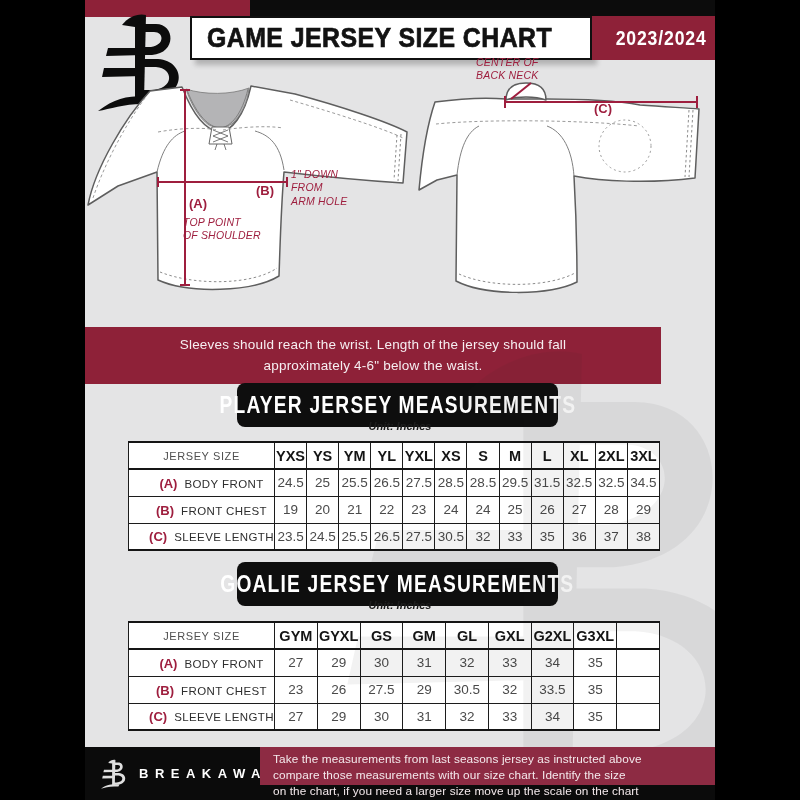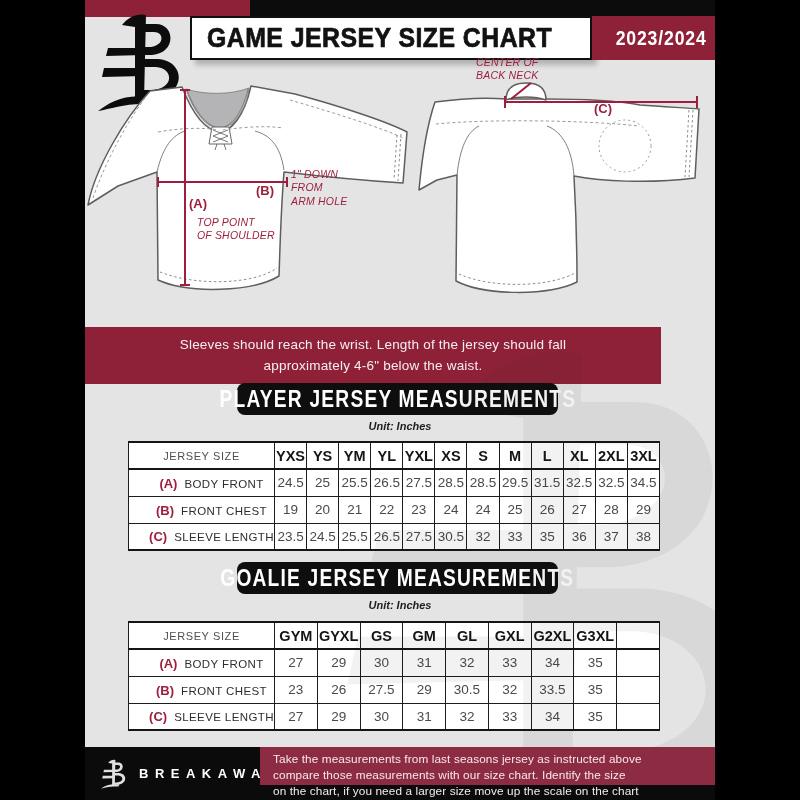--- a/index.html
+++ b/index.html
@@ -38,21 +38,21 @@
   .mline{stroke:var(--maroon-bright);stroke-width:2;}
   .note{color:var(--maroon-bright);font-style:italic;font-size:10.5px;line-height:1.28;white-space:pre-line;letter-spacing:.2px;}
   .mkey{color:var(--maroon-bright);font-weight:bold;font-size:13px;}
 
   
   .banner{left:0;top:327px;width:576px;height:57px;background:var(--maroon);
     display:flex;align-items:center;justify-content:center;}
   .banner div{color:#f6eef1;font-size:13.5px;line-height:1.55;text-align:center;white-space:pre-line;letter-spacing:.2px;}
 
   
-  .headbox{left:152px;width:321px;height:32px;background:#0e0e0e;border-radius:8px;
+  .headbox{left:152px;width:321px;height:44px;background:#0e0e0e;border-radius:8px;
     display:flex;align-items:center;justify-content:center;}
   .headbox span{color:#fff;font-weight:bold;font-size:24px;letter-spacing:1.5px;transform:scaleX(.8);white-space:nowrap;}
   .head-player{top:383px;} .head-goalie{top:562px;justify-content:center;}
   .unitline{left:0;width:630px;text-align:center;font-size:11px;font-weight:bold;font-style:italic;color:#1d1d1d;}
   .unit-player{top:420px;} .unit-goalie{top:599px;}
 
   
   table.sizes{position:absolute;left:43px;width:532px;border-collapse:collapse;table-layout:fixed;
     border-top:2.6px solid #151515;border-bottom:2.6px solid #151515;padding-left:48px;}
   .t-player{top:441px;} .t-goalie{top:621px;}
@@ -158,21 +158,21 @@
       </g>
       <g>
         <line class="mline" x1="420" y1="22" x2="612" y2="22"></line>
         <line class="mline" x1="420" y1="16" x2="420" y2="28"></line>
         <line class="mline" x1="612" y1="16" x2="612" y2="28"></line>
         <line class="mline" x1="446" y1="3" x2="426" y2="19" stroke-width="1.3"></line>
       </g>
     </svg>
 
     <span class="abs mkey" style="left:104px;top:196px">(A)</span>
-    <span class="abs note" style="left:112px;top:216px">TOP POINT
+    <span class="abs note" style="left:98px;top:216px">TOP POINT
 OF SHOULDER</span>
     <span class="abs mkey" style="left:171px;top:183px">(B)</span>
     <span class="abs note" style="left:206px;top:168px">1" DOWN
 FROM
 ARM HOLE</span>
     <span class="abs mkey" style="left:509px;top:101px">(C)</span>
     <span class="abs note" style="left:391px;top:56px">CENTER OF
 BACK NECK</span>
 
     <div class="abs banner">

